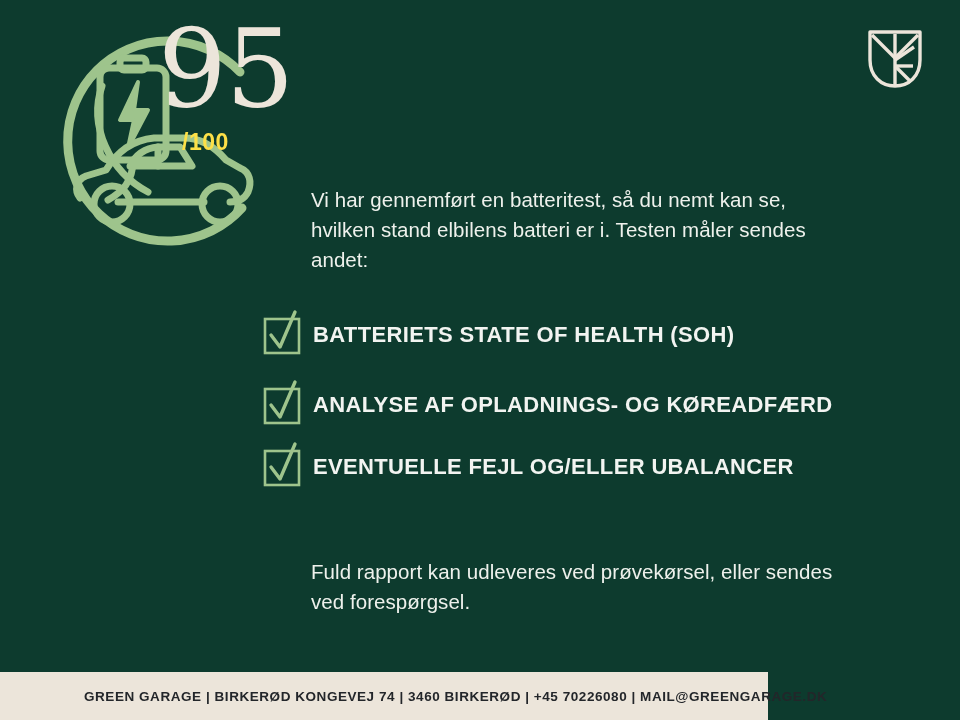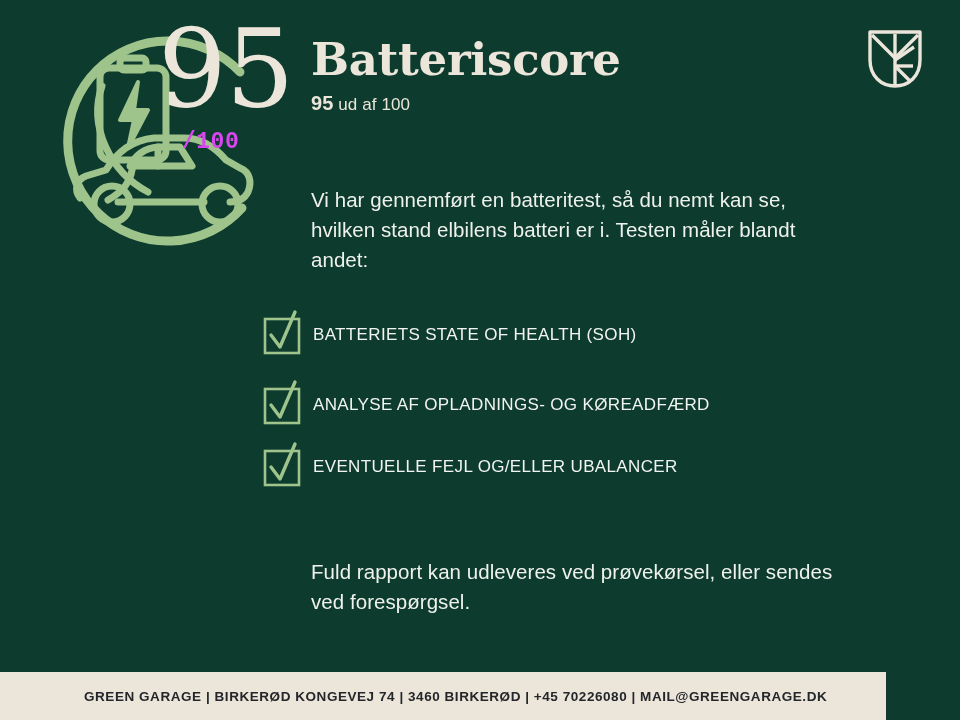--- a/index.html
+++ b/index.html
@@ -43,25 +43,25 @@
     font-size: 108px;
     font-weight: 400;
     letter-spacing: -1px;
     color: #ece5da;
     line-height: 1;
   }
   #score-denominator {
     position: absolute;
     left: 182px;
     top: 131px;
-    font-family: Liberation Mono, monospace;
+    font-family: Liberation Sans, sans-serif;
     font-size: 23px;
     font-weight: bold;
     letter-spacing: 0.5px;
-    color: #d946ef;
+    color: #fde047;
     line-height: 1;
   }
 
   
   #logo {
     position: absolute;
     right: 36px;
     top: 28px;
     width: 58px;
     height: 62px;
@@ -126,22 +126,22 @@
   .check-row + .check-row { margin-top: 4px; }
   .check-box {
     width: 40px;
     height: 40px;
     flex: 0 0 40px;
     position: relative;
     margin-right: 10px;
   }
   .check-box svg { display: block; position: absolute; left: -2px; top: -8px; }
   .check-label {
-    font-size: 17px;
-    font-weight: normal;
+    font-size: 22px;
+    font-weight: bold;
     letter-spacing: 0.35px;
     color: #f2f4f1;
     white-space: nowrap;
   }
 
   
   #closing {
     position: absolute;
     left: 311px;
     top: 535px;
@@ -151,21 +151,21 @@
     color: #eef1ec;
     letter-spacing: 0.05px;
     margin-top: 22px;
   }
 
   
   #footer {
     position: absolute;
     left: 0;
     bottom: 0;
-    width: 886px;
+    width: 768px;
     height: 48px;
     background: #ece5da;
     display: flex;
     align-items: center;
   }
   #footer-text {
     margin-left: 84px;
     font-size: 13.5px;
     font-weight: bold;
     letter-spacing: 0.55px;
@@ -223,28 +223,22 @@
       <path d="M 4 4 L 54 4 L 54 32 C 54 48 43 58 29 58 C 15 58 4 48 4 32 Z" fill="none" stroke="#ece5da" stroke-width="3.4" stroke-linejoin="round"></path>
       <path d="M 29 6 L 29 57" stroke="#ece5da" stroke-width="3.4"></path>
       <path d="M 6 7 L 29 30" stroke="#ece5da" stroke-width="3.4"></path>
       <path d="M 29 30 L 52 7" stroke="#ece5da" stroke-width="3.4"></path>
       <path d="M 29 32 L 48 19" stroke="#ece5da" stroke-width="3.4"></path>
       <path d="M 29 38 L 47 38" stroke="#ece5da" stroke-width="3.4"></path>
       <path d="M 29 38 L 45 54" stroke="#ece5da" stroke-width="3.4"></path>
     </svg>
   </div>
 
-  <div id="content">
-    <h1 id="title">Batteriscore</h1>
-    <div id="subtitle">
-      <span class="score-strong">95</span><span class="score-rest">&nbsp;</span><span class="score-rest">ud af 100</span>
-    </div>
-  </div>
-
-  <div id="intro">Vi har gennemført en batteritest, så du nemt kan se, hvilken stand elbilens batteri er i. Testen måler blandt andet:</div>
+
+  <div id="intro">Vi har gennemført en batteritest, så du nemt kan se, hvilken stand elbilens batteri er i. Testen måler sendes andet:</div>
 
   <div id="checklist">
 
     <div class="check-row">
       <div class="check-box">
         <svg width="48" height="52" viewBox="0 0 48 52" xmlns="http://www.w3.org/2000/svg">
           <rect x="4" y="12" width="34" height="34" fill="none" stroke="#9ec48c" stroke-width="2.6"></rect>
           <path d="M 10 28 L 19 40 L 34 5" fill="none" stroke="#9ec48c" stroke-width="3.4" stroke-linecap="round" stroke-linejoin="round"></path>
         </svg>
       </div>

